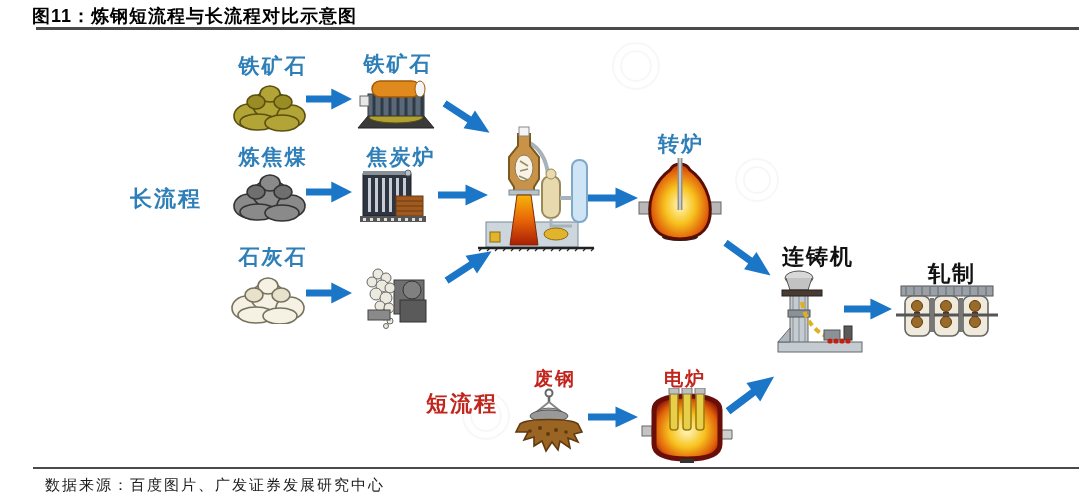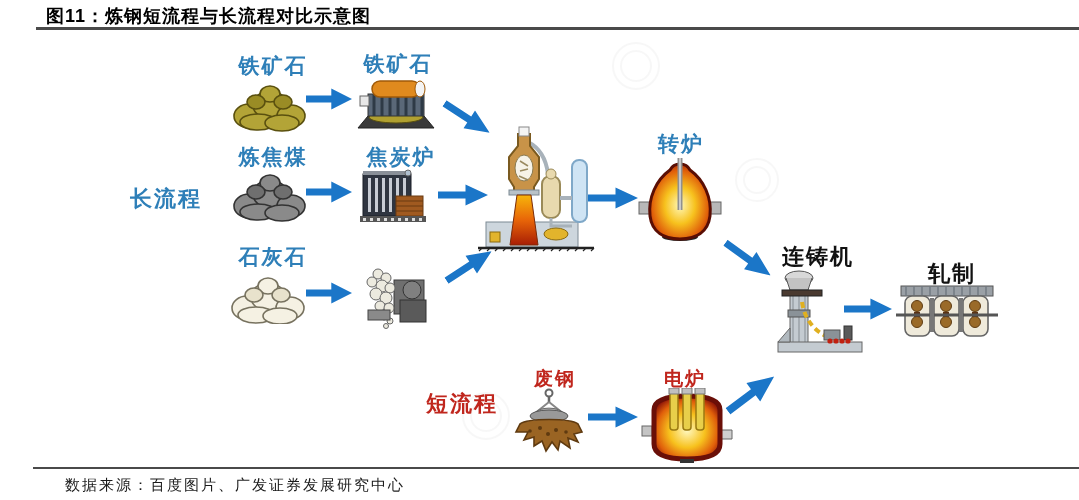--- a/index.html
+++ b/index.html
@@ -1,22 +1,22 @@
 <!DOCTYPE html>
 <html><head>
 <meta charset="utf-8">
 <style>
   html,body{margin:0;padding:0;background:#fff;}
   #stage{position:relative;width:1079px;height:500px;background:#fff;overflow:hidden;
          font-family:"Liberation Sans",sans-serif;}
   .rule{position:absolute;background:#4a4a4a;height:3px;}
-  .title{position:absolute;left:46px;top:4px;font-size:18px;font-weight:bold;color:#000;
+  .title{position:absolute;left:32px;top:4px;font-size:18px;font-weight:bold;color:#000;
          font-family:"Liberation Sans",sans-serif;letter-spacing:1px;}
   .footer{position:absolute;left:45px;top:476px;font-size:15px;color:#1a1a1a;
-          font-family:"Liberation Serif",serif;letter-spacing:2px;margin-left:20px;}
+          font-family:"Liberation Serif",serif;letter-spacing:2px;}
   .lbl{position:absolute;font-weight:bold;text-align:center;
        font-family:Liberation Serif, serif;letter-spacing:2px;white-space:nowrap;}
   .lbl-blue{color:#2e7fb8;font-size:21px;}
   .lbl-black{color:#111;font-size:21px;}
   .lbl-red{color:#c0261d;font-size:19px;}
   .lbl-big{font-size:22px;}
   .arrow{position:absolute;background:#1b76c8;
          clip-path:polygon(0 35%,55% 35%,55% 6%,100% 50%,55% 94%,55% 65%,0 65%);}
   .icon{position:absolute;}
   .wm{position:absolute;border:2px solid #999;border-radius:50%;opacity:.07;}

